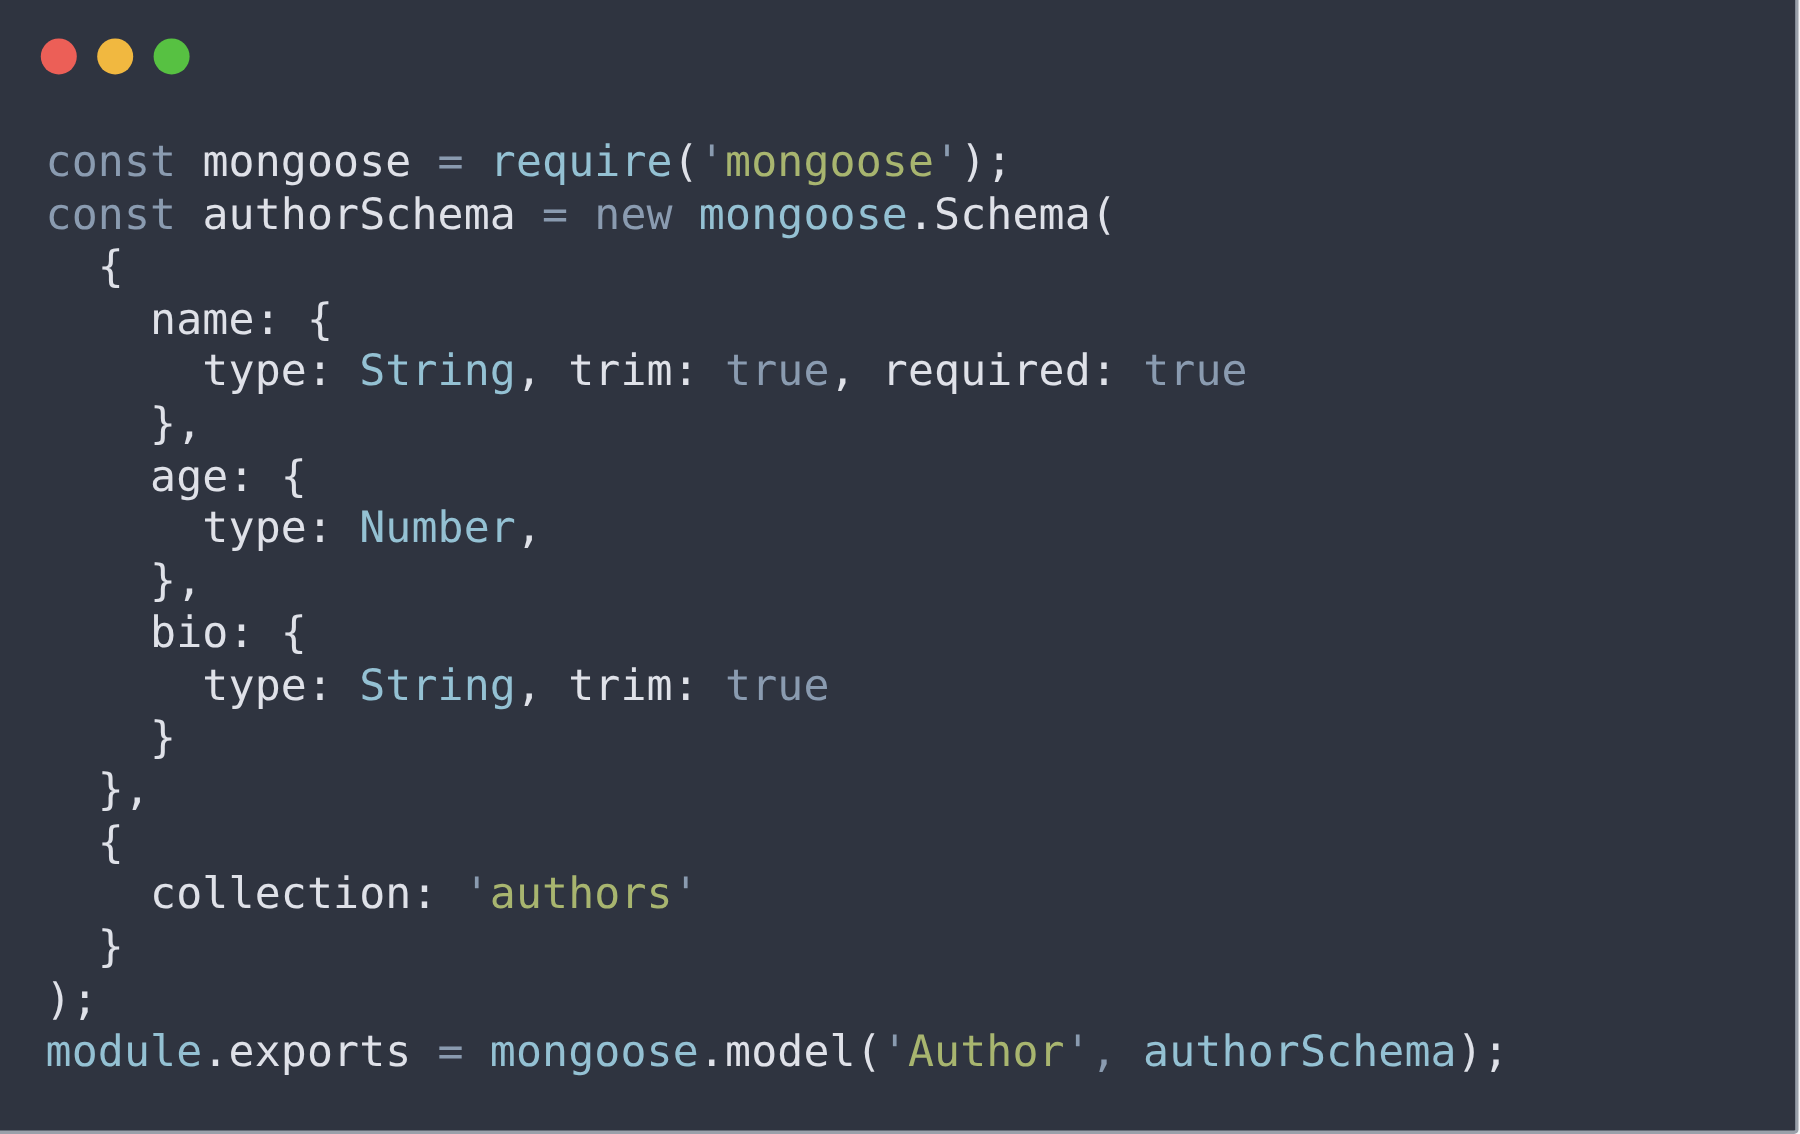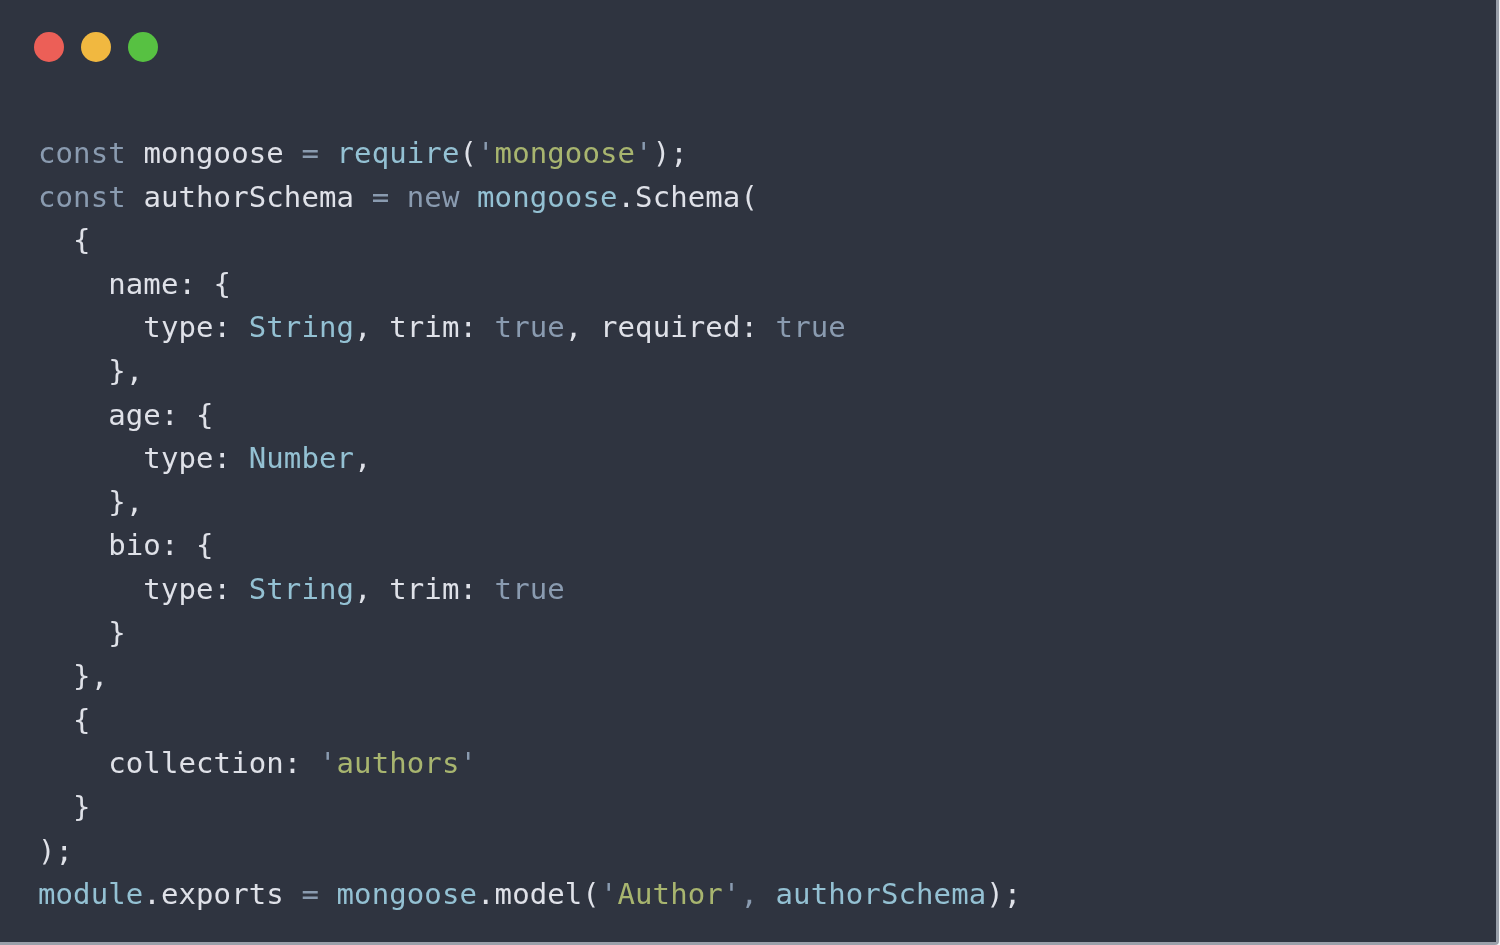--- a/index.html
+++ b/index.html
@@ -6,23 +6,23 @@
   .window {
     position:absolute; left:0; top:0; width:1496px; height:942px;
     background:#2f3440; border-right:3px solid #9aa0aa; border-bottom:3px solid #9aa0aa;
     border-radius:0 0 4px 0;
   }
   .dot { position:absolute; top:32px; width:30px; height:30px; border-radius:50%; }
   .dot.red { left:34px; background:#ec5f57; }
   .dot.yellow { left:81px; background:#f1b840; }
   .dot.green { left:128px; background:#57c142; }
   .code {
-    position:absolute; left:38px; top:132px;
+    position:absolute; left:38px; top:114px;
     font-family:"DejaVu Sans Mono", "Liberation Mono", monospace;
-    font-size:29px; line-height:43.6px; white-space:pre; color:#dfe1e8; letter-spacing:0.1px;
+    font-size:36px; line-height:43.6px; white-space:pre; color:#dfe1e8; letter-spacing:0.1px;
   }
   .line { display:block; height:43.6px; }
   .kw { color:#8a9bb0; }
   .fn { color:#94c1d3; }
   .str { color:#a8b56f; }
   .q { color:#8a9bb0; }
   .id { color:#dfe1e8; }
   .pn { color:#dfe1e8; }
   .op { color:#8a9bb0; }
 </style>

